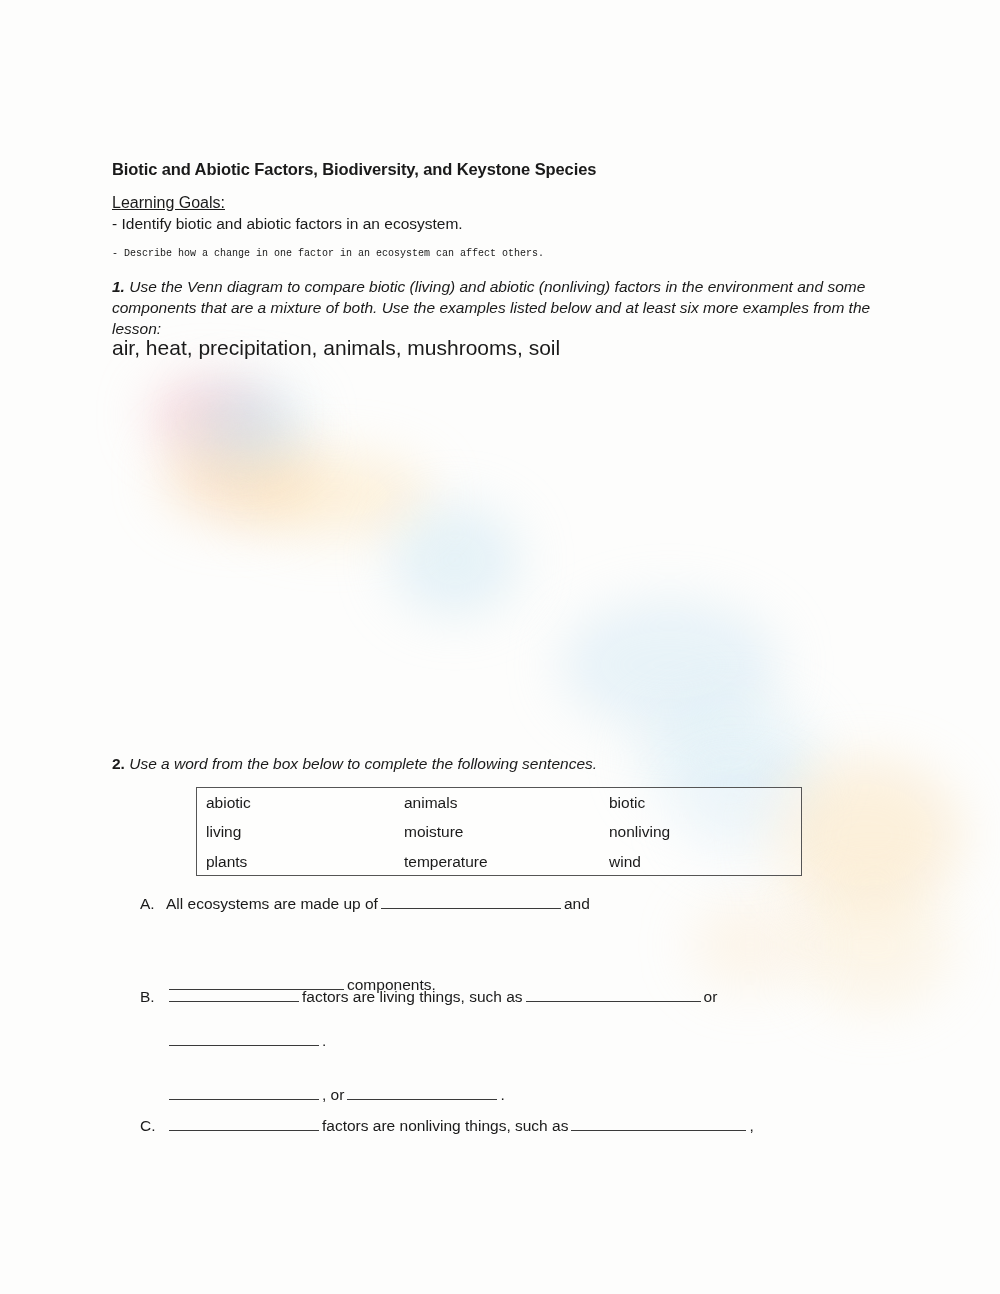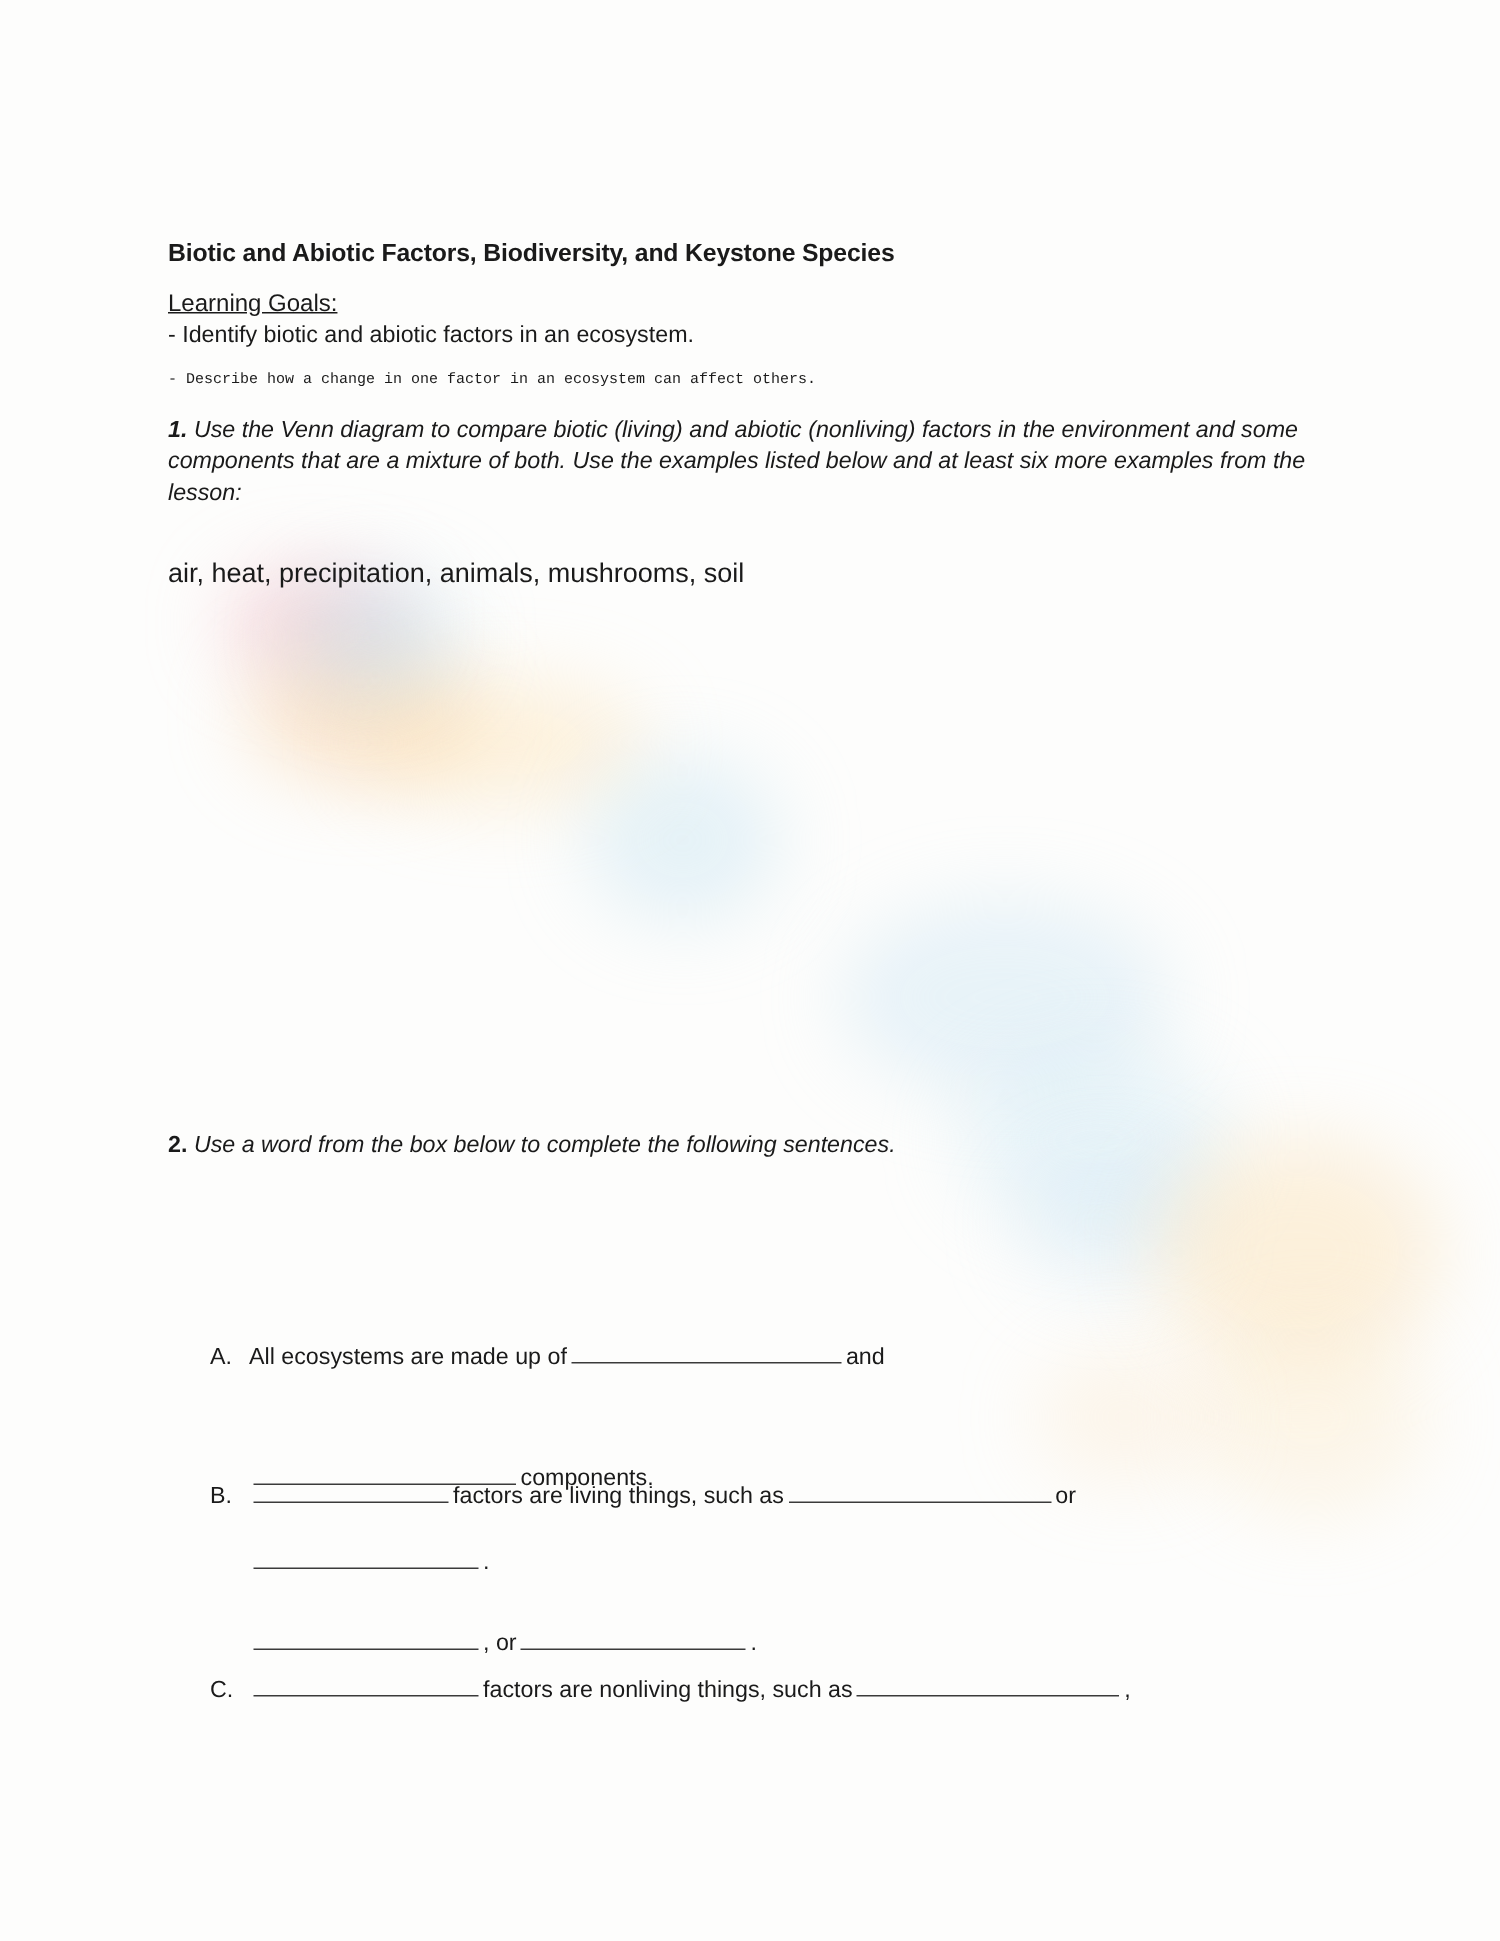--- a/index.html
+++ b/index.html
@@ -84,22 +84,22 @@
     position: absolute;
     left: 112px; top: 276px;
     width: 765px;
     font-size: 15.5px;
     font-style: italic;
     line-height: 21px;
   }
   .q1 b { font-style: italic; }
   .examples {
     position: absolute;
-    left: 112px; top: 372px;
-    font-size: 18px;
+    left: 112px; top: 336px;
+    font-size: 21px;
   }
 
   
   .venn {
     position: absolute;
     left: 105px; top: 392px;
     width: 770px; height: 345px;
   }
   .venn svg { display: block; }
   .venn-label {
@@ -203,20 +203,37 @@
   </div>
 
   <div class="examples">air, heat, precipitation, animals, mushrooms, soil</div>
 
 
   <div class="q2">
     <b>2.</b>
     <span>Use a word from the box below to complete the following sentences.</span>
   </div>
 
+  <div class="wordbox">
+    <div class="wordbox-row">
+      <span class="wordbox-cell wb-c0">abiotic</span>
+      <span class="wordbox-cell wb-c1">animals</span>
+      <span class="wordbox-cell wb-c2">biotic</span>
+    </div>
+    <div class="wordbox-row">
+      <span class="wordbox-cell wb-c0">living</span>
+      <span class="wordbox-cell wb-c1">moisture</span>
+      <span class="wordbox-cell wb-c2">nonliving</span>
+    </div>
+    <div class="wordbox-row">
+      <span class="wordbox-cell wb-c0">plants</span>
+      <span class="wordbox-cell wb-c1">temperature</span>
+      <span class="wordbox-cell wb-c2">wind</span>
+    </div>
+  </div>
 
   <div class="item it-a">
     <span class="marker">A.</span><span>All ecosystems are made up of</span><span class="blank b-w180"></span><span>and</span>
   </div>
   <div class="item it-a2">
     <span class="blank b-w175"></span><span>components.</span>
   </div>
 
   <div class="item it-b">
     <span class="marker">B.</span><span class="blank b-w130"></span><span>factors are living things, such as</span><span class="blank b-w175"></span><span>or</span>

